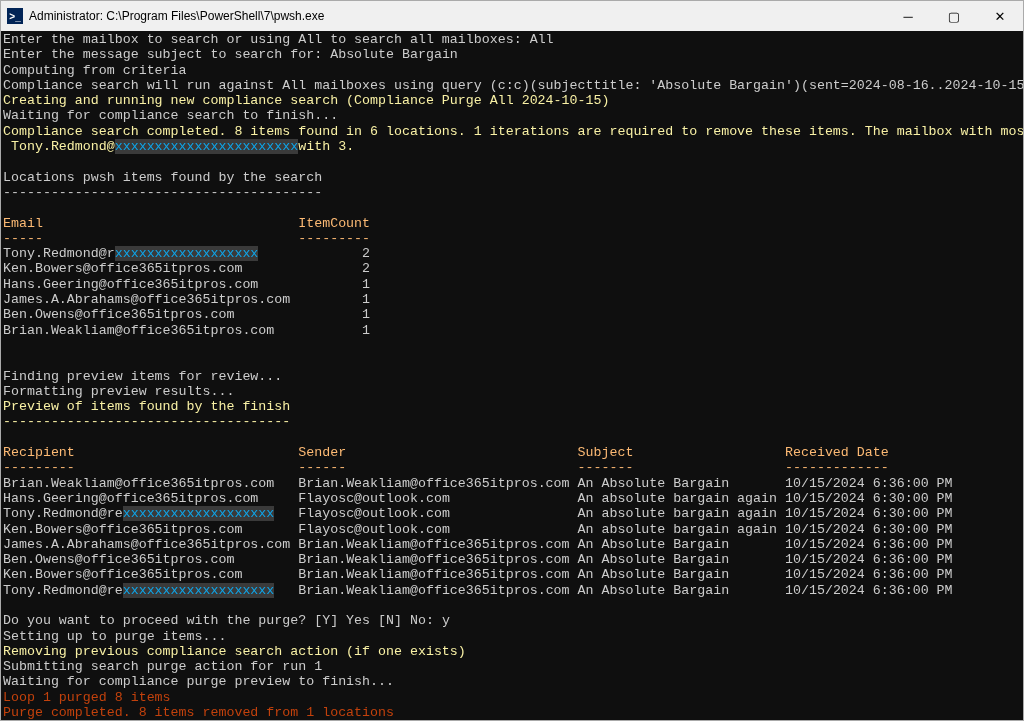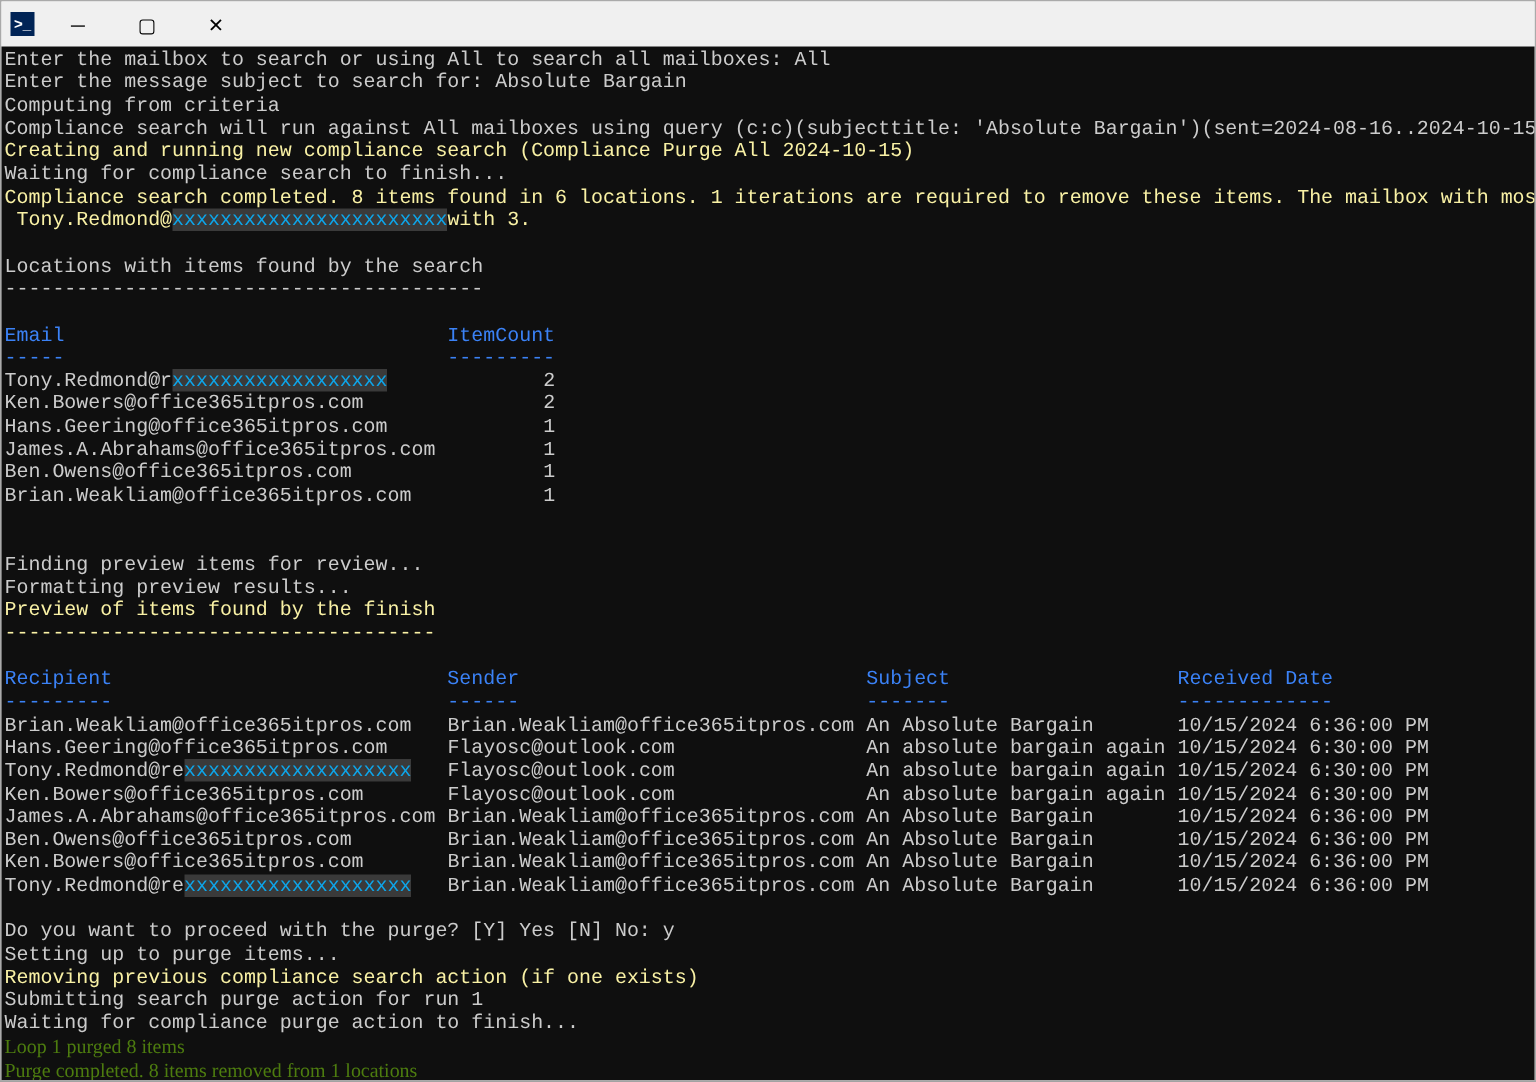--- a/index.html
+++ b/index.html
@@ -55,51 +55,52 @@
   flex: 1;
   background: #0f0f0f;
   color: #ccc;
   font-size: 13.3px;
   line-height: 15.3px;
   padding: 1px 2px;
   white-space: pre;
   font-family: Consolas, "Courier New", monospace;
   overflow: hidden;
 }
-.t-green { color: #3b82f6; text-align: center; }
-.t-bright-green { color: #4d7c0f; font-family: Liberation Serif, serif; }
+.t-green { color: #fdba74; text-align: center; }
+.t-bright-green { color: #c2410c; }
 .t-yellow { color: #f9f1a5; }
 .t-gray { color: #ccc; }
 .redact {
   background: #3a3a3a;
   color: #0ea5e9;
 }
 </style>
 </head>
 <body>
 
 <div class="window">
   <div class="titlebar">
     <span class="titlebar-icon">&gt;_</span>
+    <span class="titlebar-text">Administrator: C:\Program Files\PowerShell\7\pwsh.exe</span>
     <div class="ctrl-buttons">
       <div class="ctrl-btn">─</div>
       <div class="ctrl-btn">▢</div>
       <div class="ctrl-btn close">✕</div>
     </div>
   </div>
   <div class="terminal" id="term"><span class="t-gray">Enter the mailbox to search or using All to search all mailboxes: </span><span class="t-gray">All</span>
 <span class="t-gray">Enter the message subject to search for: </span><span class="t-gray">Absolute Bargain</span>
 <span class="t-gray">Computing from criteria</span>
 <span class="t-gray">Compliance search will run against All mailboxes using query (c:c)(subjecttitle: 'Absolute Bargain')(sent=2024-08-16..2024-10-15)</span>
 <span class="t-yellow">Creating and running new compliance search (Compliance Purge All 2024-10-15)</span>
 <span class="t-gray">Waiting for compliance search to finish...</span>
 <span class="t-yellow">Compliance search completed. 8 items found in 6 locations. 1 iterations are required to remove these items. The mailbox with most items is</span>
 <span class="t-yellow"> Tony.Redmond@</span><span class="redact">xxxxxxxxxxxxxxxxxxxxxxx</span><span class="t-yellow">with 3.</span>
 
-<span class="t-gray">Locations with items found by the search</span>
+<span class="t-gray">Locations pwsh items found by the search</span>
 <span class="t-gray">----------------------------------------</span>
 
 <span class="t-green">Email                                ItemCount</span>
 <span class="t-green">-----                                ---------</span>
 <span class="t-gray">Tony.Redmond@r</span><span class="redact">xxxxxxxxxxxxxxxxxx</span>     <span class="t-gray">        2</span>
 <span class="t-gray">Ken.Bowers@office365itpros.com       </span><span class="t-gray">        2</span>
 <span class="t-gray">Hans.Geering@office365itpros.com     </span><span class="t-gray">        1</span>
 <span class="t-gray">James.A.Abrahams@office365itpros.com </span><span class="t-gray">        1</span>
 <span class="t-gray">Ben.Owens@office365itpros.com        </span><span class="t-gray">        1</span>
 <span class="t-gray">Brian.Weakliam@office365itpros.com   </span><span class="t-gray">        1</span>
@@ -118,16 +119,16 @@
 <span class="t-gray">Ken.Bowers@office365itpros.com       </span><span class="t-gray">Flayosc@outlook.com                An absolute bargain again 10/15/2024 6:30:00 PM</span>
 <span class="t-gray">James.A.Abrahams@office365itpros.com </span><span class="t-gray">Brian.Weakliam@office365itpros.com An Absolute Bargain       10/15/2024 6:36:00 PM</span>
 <span class="t-gray">Ben.Owens@office365itpros.com        </span><span class="t-gray">Brian.Weakliam@office365itpros.com An Absolute Bargain       10/15/2024 6:36:00 PM</span>
 <span class="t-gray">Ken.Bowers@office365itpros.com       </span><span class="t-gray">Brian.Weakliam@office365itpros.com An Absolute Bargain       10/15/2024 6:36:00 PM</span>
 <span class="t-gray">Tony.Redmond@re</span><span class="redact">xxxxxxxxxxxxxxxxxxx</span>   <span class="t-gray">Brian.Weakliam@office365itpros.com An Absolute Bargain       10/15/2024 6:36:00 PM</span>
 
 <span class="t-gray">Do you want to proceed with the purge? [Y] Yes [N] No: </span><span class="t-gray">y</span>
 <span class="t-gray">Setting up to purge items...</span>
 <span class="t-yellow">Removing previous compliance search action (if one exists)</span>
 <span class="t-gray">Submitting search purge action for run 1</span>
-<span class="t-gray">Waiting for compliance purge action to finish...</span>
+<span class="t-gray">Waiting for compliance purge preview to finish...</span>
 <span class="t-bright-green">Loop 1 purged 8 items</span>
 <span class="t-bright-green">Purge completed. 8 items removed from 1 locations</span></div>
 </div>
 
 </body></html>

